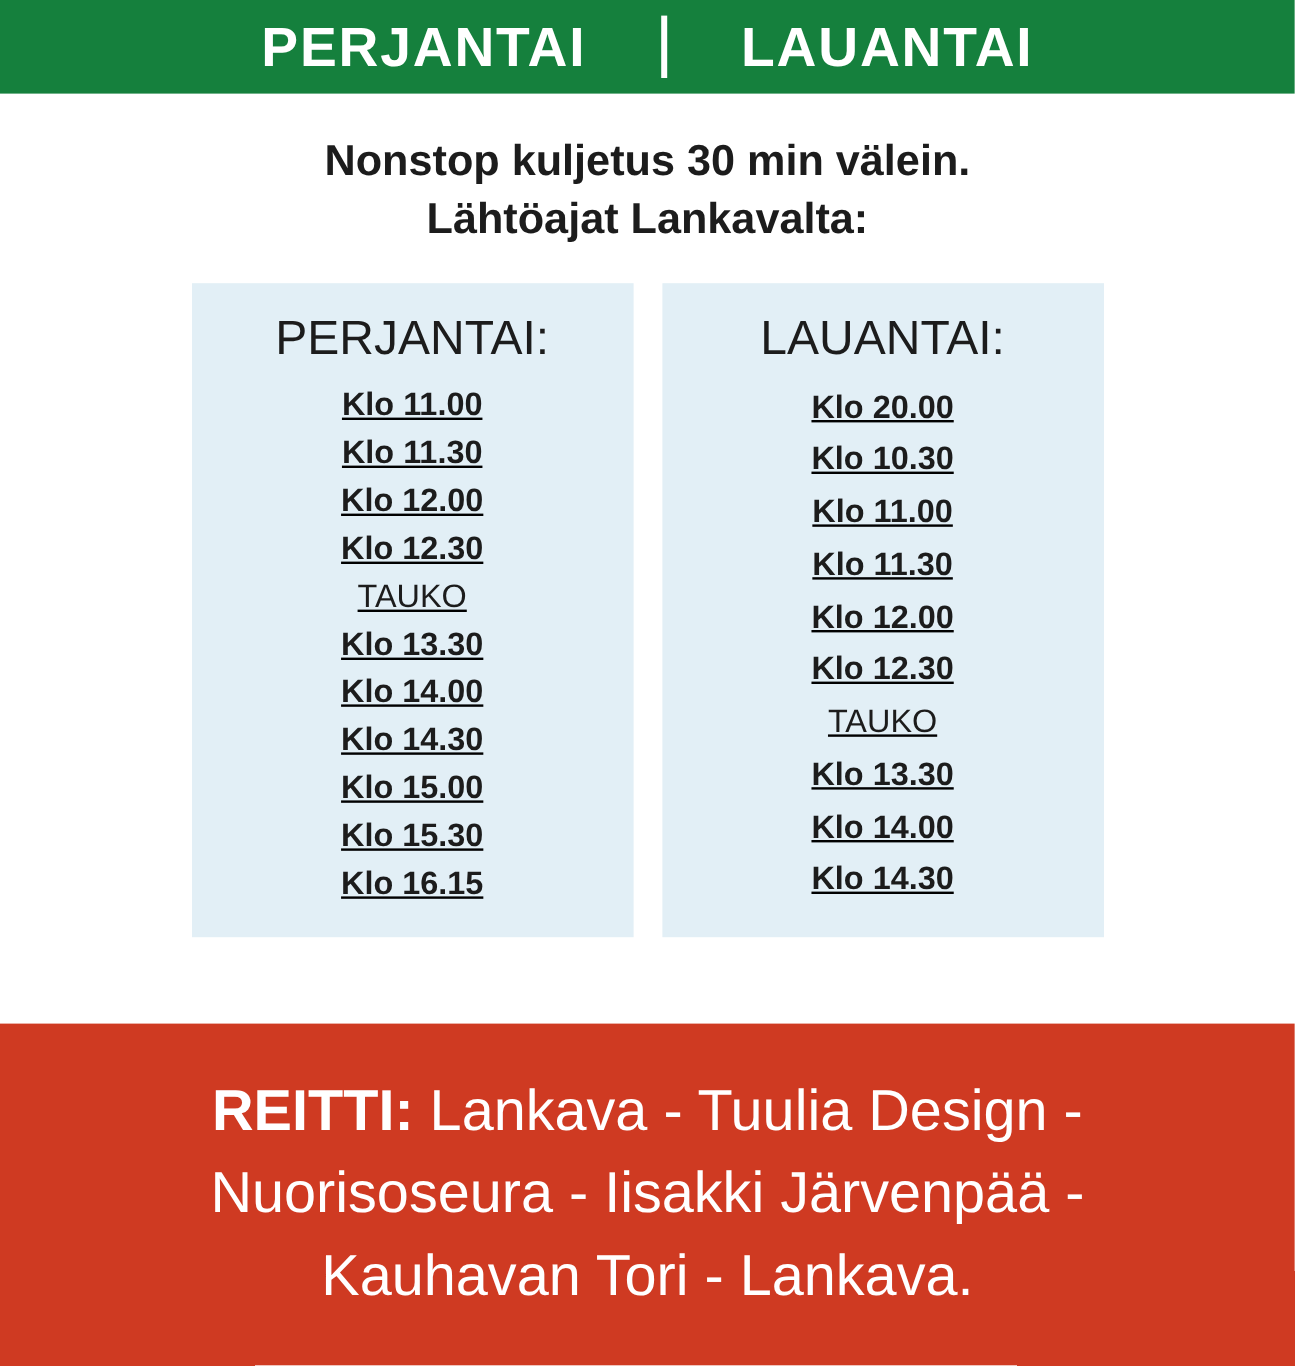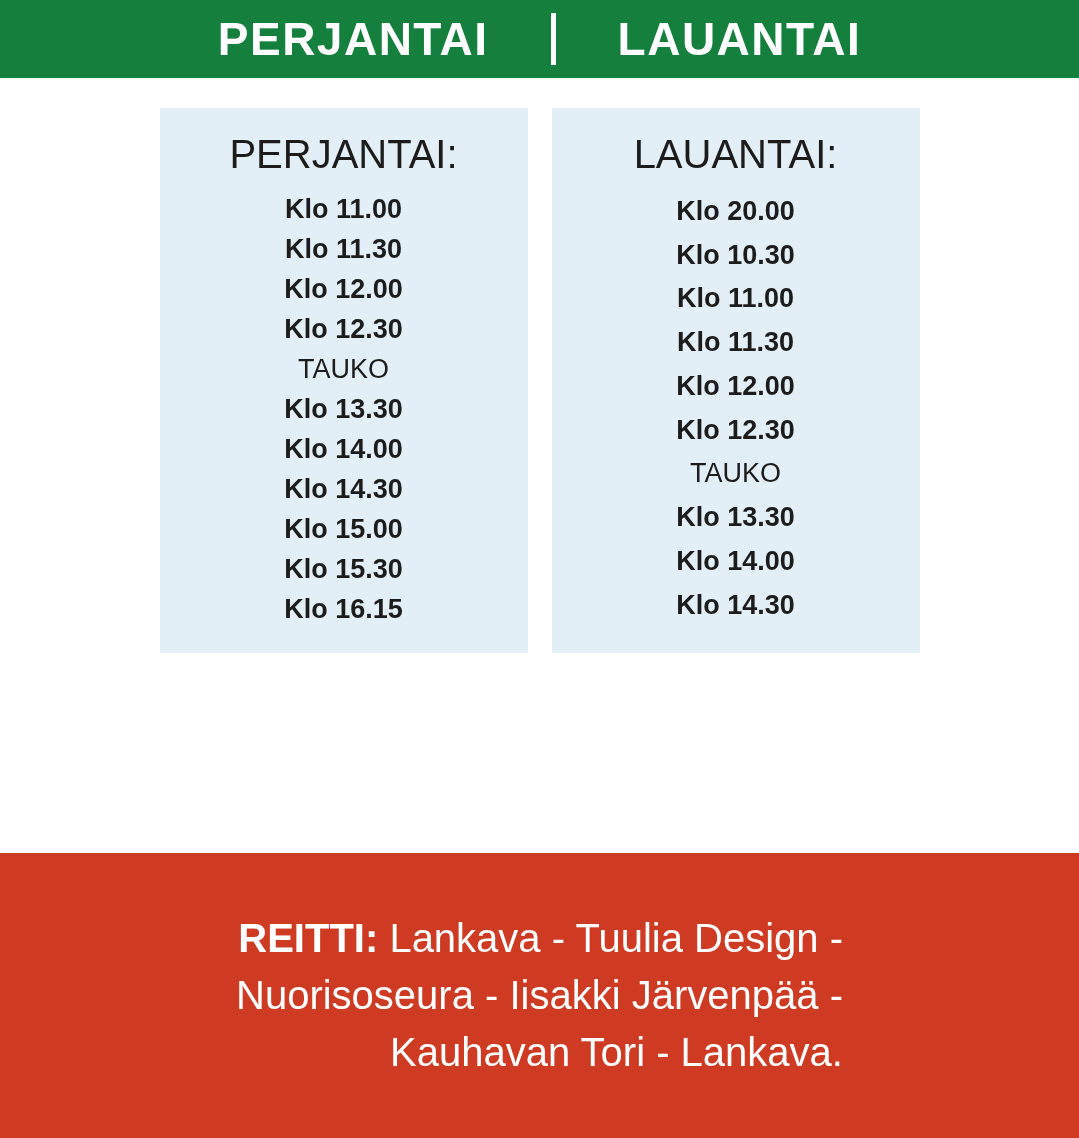--- a/index.html
+++ b/index.html
@@ -77,20 +77,21 @@
     color: #1c1c1c;
     line-height: 1.2;
     margin-bottom: 12px;
     font-weight: normal;
   }
   .col-list {
     list-style: none;
     margin: 0;
     padding: 0;
     text-align: center;
+    text-decoration: underline;
   }
   .col-list li {
     font-size: 27px;
     color: #1c1c1c;
     font-weight: bold;
     line-height: 1.48;
   }
   .col-friday .col-list li { line-height: 1.48; }
   .col-saturday .col-list li { line-height: 1.62; }
   .col-list li.brk {
@@ -100,40 +101,44 @@
   
   .spacer { flex: 1 1 auto; }
   .bottom-banner {
     background: #cf3a22;
     height: 285px;
     display: flex;
     align-items: center;
     justify-content: center;
   }
   .route {
-    text-align: right;
+    text-align: center;
     color: #ffffff;
-    font-size: 40px;
+    font-size: 48px;
     line-height: 1.42;
     padding: 0 24px;
   }
   .route .lbl { font-weight: bold; }
   .route .txt { font-weight: normal; }
 </style>
 </head>
 <body>
 
 <div class="poster">
 
   <div class="top-banner">
     <span class="day">PERJANTAI</span>
     <span class="divider"></span>
     <span class="day">LAUANTAI</span>
   </div>
 
+  <div class="intro">
+    <span class="line">Nonstop kuljetus 30 min välein.</span>
+    <span class="line">Lähtöajat Lankavalta:</span>
+  </div>
 
   <div class="schedule">
 
     <div class="col col-friday">
       <div class="col-title">PERJANTAI:</div>
       <ul class="col-list">
         <li>Klo 11.00</li>
         <li>Klo 11.30</li>
         <li>Klo 12.00</li>
         <li>Klo 12.30</li>

